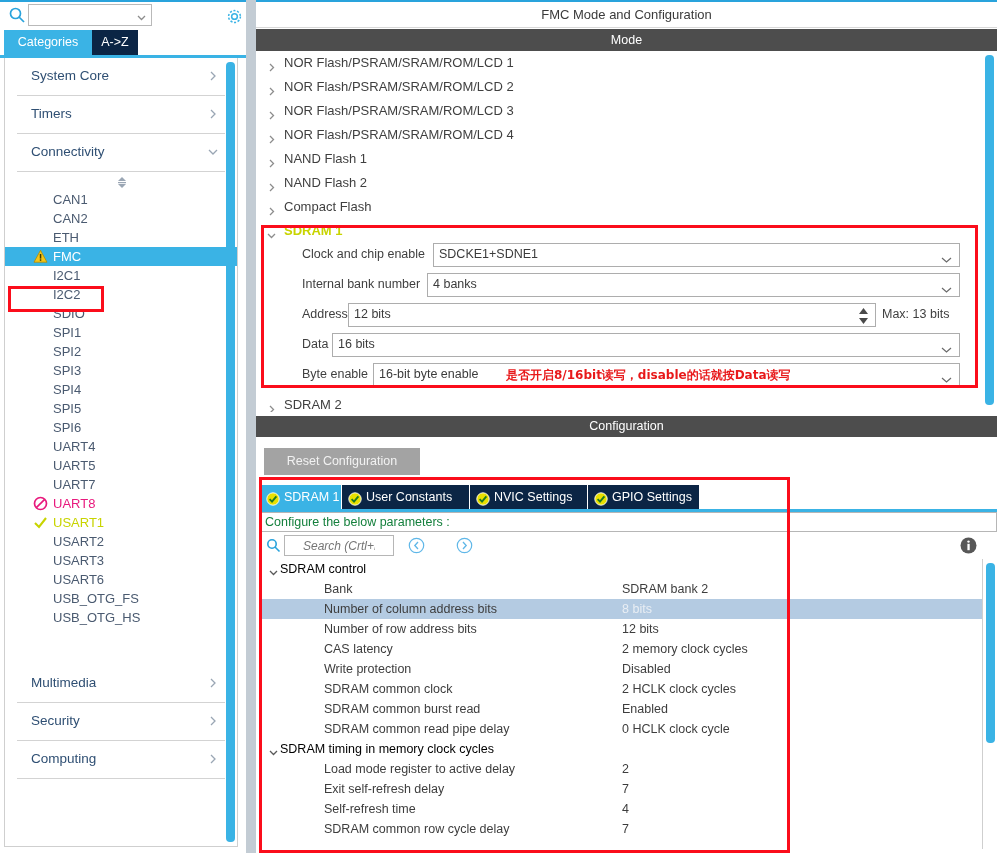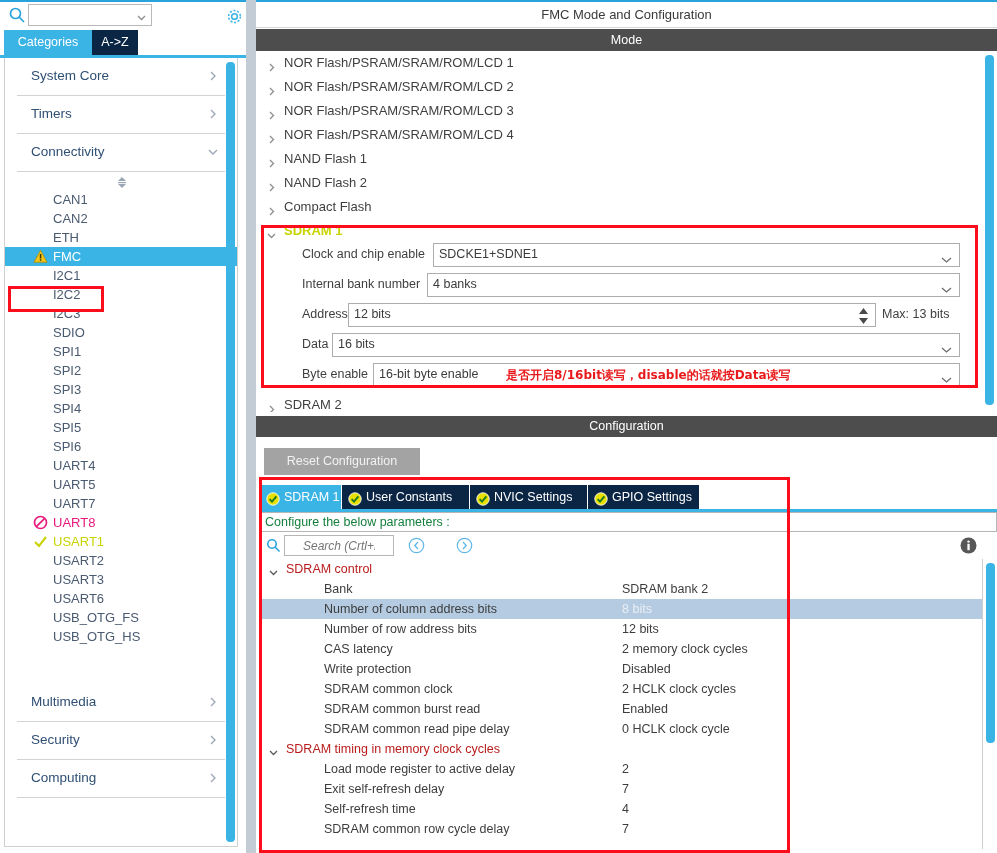--- a/index.html
+++ b/index.html
@@ -178,22 +178,22 @@
   }
   #prev-btn { position:absolute; left:148px; top:4px; width:17px; height:17px; }
   #next-btn { position:absolute; left:196px; top:4px; width:17px; height:17px; }
   #info-icon { position:absolute; left:700px; top:4px; width:17px; height:17px; }
 
   #param-table {
     position:absolute; left:4px; top:122px; width:722px; bottom:0;
     background:#fff; overflow:hidden;
   }
   .grp-row {
-    position:relative; height:20px; line-height:20px; padding-left:26px;
-    font-size:12.5px; color:#b91c1c; white-space:nowrap;
+    position:relative; height:20px; line-height:20px; padding-left:20px;
+    font-size:12.5px; color:#000000; white-space:nowrap;
   }
   .grp-row .gchev { position:absolute; left:8px; top:5px; width:11px; height:11px; }
   .prm-row { position:relative; height:20px; line-height:20px; }
   .prm-row.sel { background:#b4cbe2; }
   .prm-name { position:absolute; left:64px; top:0; font-size:12.5px; color:#3d3d3d; white-space:nowrap; }
   .prm-val  { position:absolute; left:362px; top:0; font-size:12.5px; color:#3d3d3d; white-space:nowrap; }
   .prm-row.sel .prm-val { color:#e9eef4; }
 
   #param-scroll-thumb {
     position:absolute; right:2px; top:126px; width:9px; height:180px;
@@ -288,21 +288,20 @@
           <div class="ip-item"><span>CAN1</span></div>
           <div class="ip-item"><span>CAN2</span></div>
           <div class="ip-item"><span>ETH</span></div>
           <div class="ip-item selected"><span class="st-ic"><svg width="15" height="15" viewBox="0 0 15 15">
                 <polygon points="7.5,1.3 14,13.2 1,13.2" fill="#f5c518" stroke="#b08b00" stroke-width="0.8"></polygon>
                 <rect x="6.8" y="5" width="1.5" height="4.6" fill="#3a3a00"></rect>
                 <rect x="6.8" y="10.3" width="1.5" height="1.5" fill="#3a3a00"></rect>
               </svg></span><span>FMC</span></div>
           <div class="ip-item"><span>I2C1</span></div>
           <div class="ip-item"><span>I2C2</span></div>
-          <div class="ip-item"><span>I2C3</span></div>
           <div class="ip-item"><span>SDIO</span></div>
           <div class="ip-item"><span>SPI1</span></div>
           <div class="ip-item"><span>SPI2</span></div>
           <div class="ip-item"><span>SPI3</span></div>
           <div class="ip-item"><span>SPI4</span></div>
           <div class="ip-item"><span>SPI5</span></div>
           <div class="ip-item"><span>SPI6</span></div>
           <div class="ip-item"><span>UART4</span></div>
           <div class="ip-item"><span>UART5</span></div>
           <div class="ip-item"><span>UART7</span></div>

